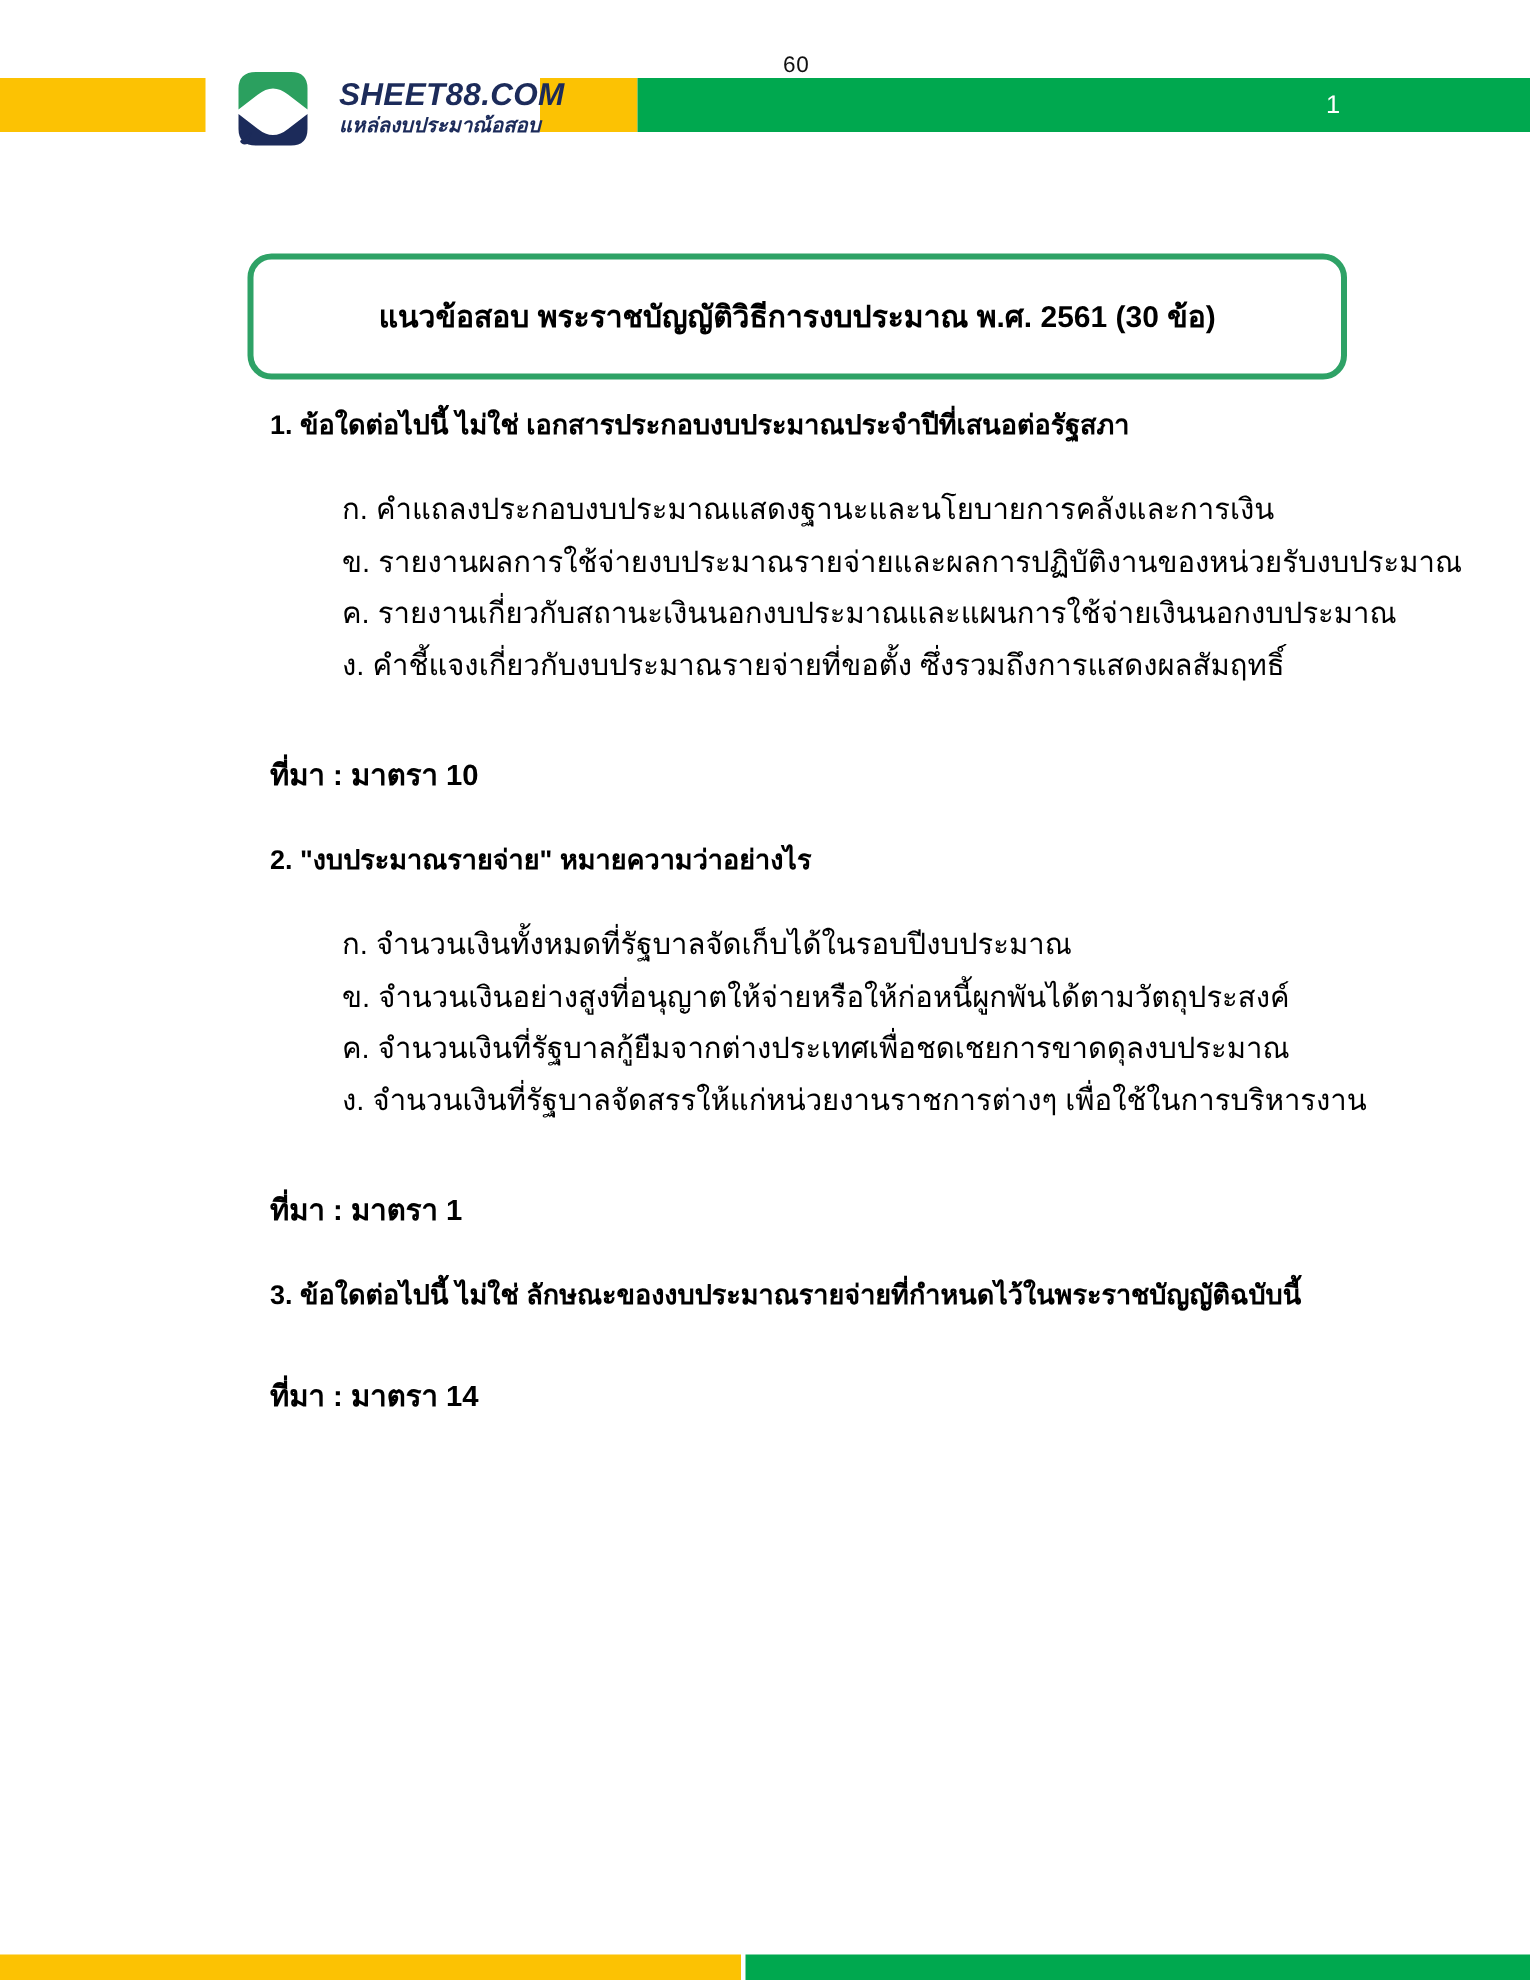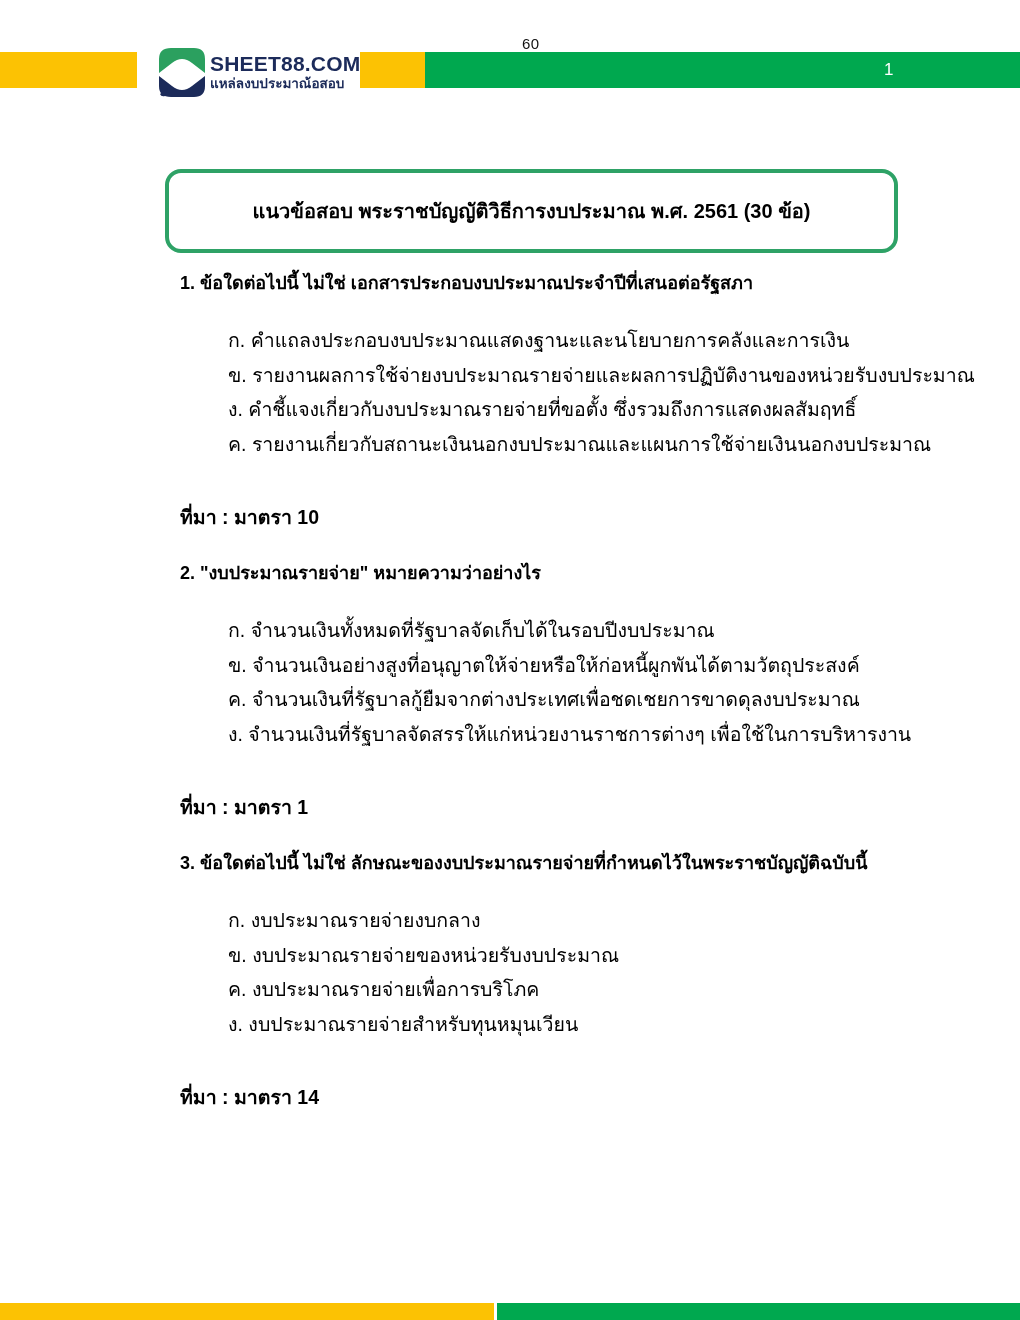--- a/index.html
+++ b/index.html
@@ -21,21 +21,21 @@
   .bar-left-yellow  { left:0;    width:137px; background:var(--yellow); }
   .bar-mid-yellow   { left:360px; width:65px; background:var(--yellow); }
   .bar-green        { left:425px; width:595px; background:var(--green); }
   .page-number {
     position:absolute; left:884px; top:59px;
     color:#ffffff; font-size:17px; line-height:22px;
   }
 
   .logo { position:absolute; left:158px; top:47px; display:flex; align-items:flex-start; }
   .logo-icon { width:48px; height:52px; display:block; }
-  .logo-text { margin-left:4px; padding-top:7px; }
+  .logo-text { margin-left:20px; padding-top:7px;font-style:italic; }
   .logo-brand {
     font-size:21px; font-weight:bold; color:var(--navy);
     letter-spacing:0.2px; line-height:20px; white-space:nowrap;
   }
   .logo-tagline {
     font-size:13.5px; font-weight:bold; color:var(--navy);
     line-height:15px; margin-top:2px; white-space:nowrap;
   }
 
   
@@ -103,43 +103,37 @@
 <div class="title-box">
   <span>แนวข้อสอบ พระราชบัญญัติวิธีการงบประมาณ พ.ศ. 2561 (30 ข้อ)</span>
 </div>
 
 <div class="content" id="questions-container">
   <section class="question">
     <h2 class="q-title"><span>1.</span> <span>ข้อใดต่อไปนี้ ไม่ใช่ เอกสารประกอบงบประมาณประจำปีที่เสนอต่อรัฐสภา</span></h2>
     <ul class="q-options">
         <li>ก. คำแถลงประกอบงบประมาณแสดงฐานะและนโยบายการคลังและการเงิน</li>
         <li>ข. รายงานผลการใช้จ่ายงบประมาณรายจ่ายและผลการปฏิบัติงานของหน่วยรับงบประมาณ</li>
+        <li>ค. รายงานเกี่ยวกับสถานะเงินนอกงบประมาณและแผนการใช้จ่ายเงินนอกงบประมาณ</li>
         <li>ง. คำชี้แจงเกี่ยวกับงบประมาณรายจ่ายที่ขอตั้ง ซึ่งรวมถึงการแสดงผลสัมฤทธิ์</li>
-        <li>ค. รายงานเกี่ยวกับสถานะเงินนอกงบประมาณและแผนการใช้จ่ายเงินนอกงบประมาณ</li>
       </ul>
     <p class="q-source">ที่มา : มาตรา 10</p>
   </section>
 
   <section class="question">
     <h2 class="q-title"><span>2.</span> <span>"งบประมาณรายจ่าย" หมายความว่าอย่างไร</span></h2>
     <ul class="q-options">
         <li>ก. จำนวนเงินทั้งหมดที่รัฐบาลจัดเก็บได้ในรอบปีงบประมาณ</li>
         <li>ข. จำนวนเงินอย่างสูงที่อนุญาตให้จ่ายหรือให้ก่อหนี้ผูกพันได้ตามวัตถุประสงค์</li>
         <li>ค. จำนวนเงินที่รัฐบาลกู้ยืมจากต่างประเทศเพื่อชดเชยการขาดดุลงบประมาณ</li>
         <li>ง. จำนวนเงินที่รัฐบาลจัดสรรให้แก่หน่วยงานราชการต่างๆ เพื่อใช้ในการบริหารงาน</li>
       </ul>
     <p class="q-source">ที่มา : มาตรา 1</p>
   </section>
 
   <section class="question">
     <h2 class="q-title"><span>3.</span> <span>ข้อใดต่อไปนี้ ไม่ใช่ ลักษณะของงบประมาณรายจ่ายที่กำหนดไว้ในพระราชบัญญัติฉบับนี้</span></h2>
-    <ul class="q-options">
-        <li>ก. งบประมาณรายจ่ายงบกลาง</li>
-        <li>ข. งบประมาณรายจ่ายของหน่วยรับงบประมาณ</li>
-        <li>ค. งบประมาณรายจ่ายเพื่อการบริโภค</li>
-        <li>ง. งบประมาณรายจ่ายสำหรับทุนหมุนเวียน</li>
-      </ul>
     <p class="q-source">ที่มา : มาตรา 14</p>
   </section>
 </div>
 
 <div class="footer-bar footer-yellow"></div>
 <div class="footer-bar footer-green"></div>
 
 </body></html>

